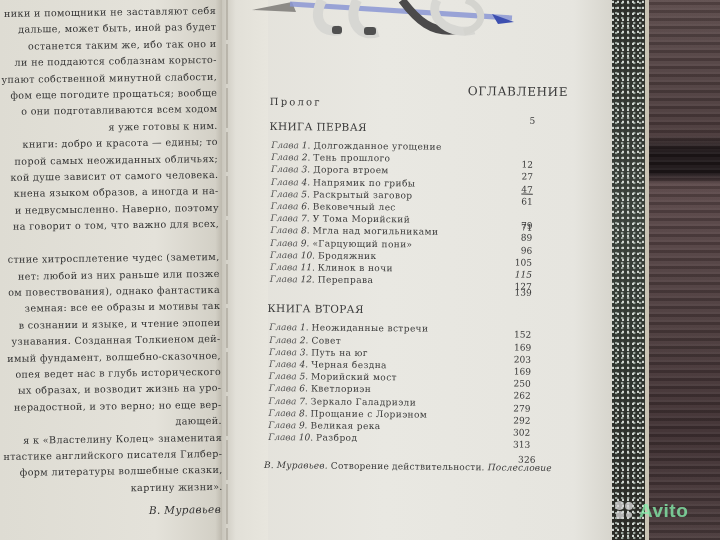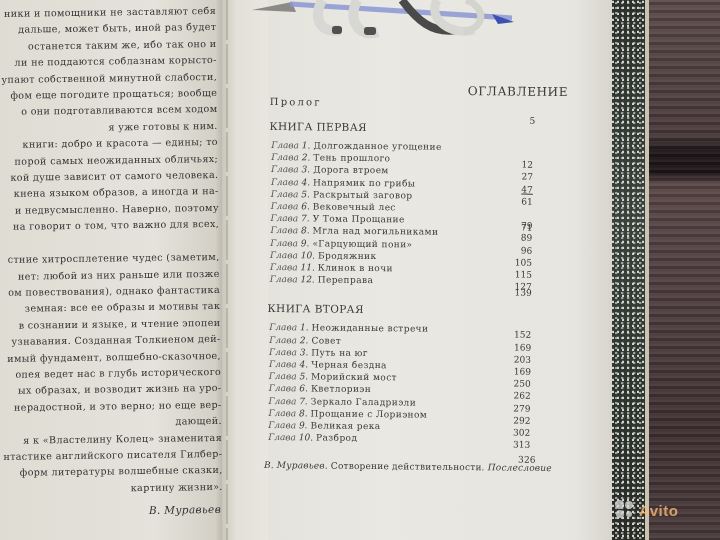--- a/index.html
+++ b/index.html
@@ -46,21 +46,21 @@
   .row .t{margin-left:3px;letter-spacing:.4px;}
   .row .p{position:absolute;right:0;top:0;font-size:9px;}
   .after{position:absolute;left:-4px;font-size:9px;white-space:nowrap;letter-spacing:.2px;}
   .after i{font-style:italic;}
   .after .ap{position:absolute;left:254px;top:-8px;font-style:normal;}
 
   
   .wm{position:absolute;left:615px;top:500px;display:flex;align-items:center;gap:4px;opacity:.78;}
   .wm .dots{position:relative;width:20px;height:20px;}
   .wm .dots span{position:absolute;border-radius:50%;background:#d8d8d8;}
-  .wm .txt{font-family:"Liberation Sans",sans-serif;font-size:15px;font-weight:bold;color:#fdba74;letter-spacing:.5px;}
+  .wm .txt{font-family:"Liberation Sans",sans-serif;font-size:19px;font-weight:bold;color:#86efac;letter-spacing:.5px;}
 </style>
 </head>
 <body>
 
 <div class="scene">
   <div class="wood"></div>
   <div class="cover"></div>
   <div class="cover-edge"></div>
 
   <div class="page-left">
@@ -120,25 +120,25 @@
     <div class="prolog">Пролог</div>
     <div class="prolog-page">5</div>
     <div id="toc-body">
         <div class="book-head" style="left: -2px; top: 42px;">КНИГА ПЕРВАЯ</div>
         <div class="row" style="top: 62px;"><span class="g">Глава</span> <span class="n">1</span>.<span class="t">Долгожданное угощение</span><span class="p" style="top: 5px;"></span></div>
         <div class="row" style="top: 74.2px;"><span class="g">Глава</span> <span class="n">2</span>.<span class="t">Тень прошлого</span><span class="p" style="top: 5px;">12</span></div>
         <div class="row" style="top: 86.4px;"><span class="g">Глава</span> <span class="n">3</span>.<span class="t">Дорога втроем</span><span class="p" style="top: 5px;">27</span></div>
         <div class="row" style="top: 98.6px;"><span class="g">Глава</span> <span class="n">4</span>.<span class="t">Напрямик по грибы</span><span class="p" style="top: 5px; text-decoration: underline;">47</span></div>
         <div class="row" style="top: 110.8px;"><span class="g">Глава</span> <span class="n">5</span>.<span class="t">Раскрытый заговор</span><span class="p" style="top: 5px;">61</span></div>
         <div class="row" style="top: 123px;"><span class="g">Глава</span> <span class="n">6</span>.<span class="t">Вековечный лес</span><span class="p" style="top: 19px;">71</span></div>
-        <div class="row" style="top: 135.2px;"><span class="g">Глава</span> <span class="n">7</span>.<span class="t">У Тома Прощание</span><span class="p" style="top: 5px;">79</span></div>
+        <div class="row" style="top: 135.2px;"><span class="g">Глава</span> <span class="n">7</span>.<span class="t">У Тома Морийский</span><span class="p" style="top: 5px;">79</span></div>
         <div class="row" style="top: 147.4px;"><span class="g">Глава</span> <span class="n">8</span>.<span class="t">Мгла над могильниками</span><span class="p" style="top: 5px;">89</span></div>
         <div class="row" style="top: 159.6px;"><span class="g">Глава</span> <span class="n">9</span>.<span class="t">«Гарцующий пони»</span><span class="p" style="top: 5px;">96</span></div>
         <div class="row" style="top: 171.8px;"><span class="g">Глава</span> <span class="n">10</span>.<span class="t">Бродяжник</span><span class="p" style="top: 5px;">105</span></div>
-        <div class="row" style="top: 184px;"><span class="g">Глава</span> <span class="n">11</span>.<span class="t">Клинок в ночи</span><span class="p" style="top: 5px;">115</span></div>
+        <div class="row" style="top: 184px;"><span class="g">Глава</span> <span class="n">11</span>.<span class="t">Клинок в ночи</span><span class="p" style="top: 5px; font-style: italic;">115</span></div>
         <div class="row" style="top: 196.2px;"><span class="g">Глава</span> <span class="n">12</span>.<span class="t">Переправа</span><span class="p" style="top: 5px;">127</span></div>
         <div class="row" style="top: 207.4px;">
           <span class="p">139</span>
         </div>
         <div class="book-head" style="left: -2px; top: 224.4px;">КНИГА ВТОРАЯ</div>
         <div class="row" style="top: 244.4px;"><span class="g">Глава</span> <span class="n">1</span>.<span class="t">Неожиданные встречи</span><span class="p" style="top: 5px;">152</span></div>
         <div class="row" style="top: 256.6px;"><span class="g">Глава</span> <span class="n">2</span>.<span class="t">Совет</span><span class="p" style="top: 5px;">169</span></div>
         <div class="row" style="top: 268.8px;"><span class="g">Глава</span> <span class="n">3</span>.<span class="t">Путь на юг</span><span class="p" style="top: 5px;">203</span></div>
         <div class="row" style="top: 281px;"><span class="g">Глава</span> <span class="n">4</span>.<span class="t">Черная бездна</span><span class="p" style="top: 5px;">169</span></div>
         <div class="row" style="top: 293.2px;"><span class="g">Глава</span> <span class="n">5</span>.<span class="t">Морийский мост</span><span class="p" style="top: 5px;">250</span></div>

